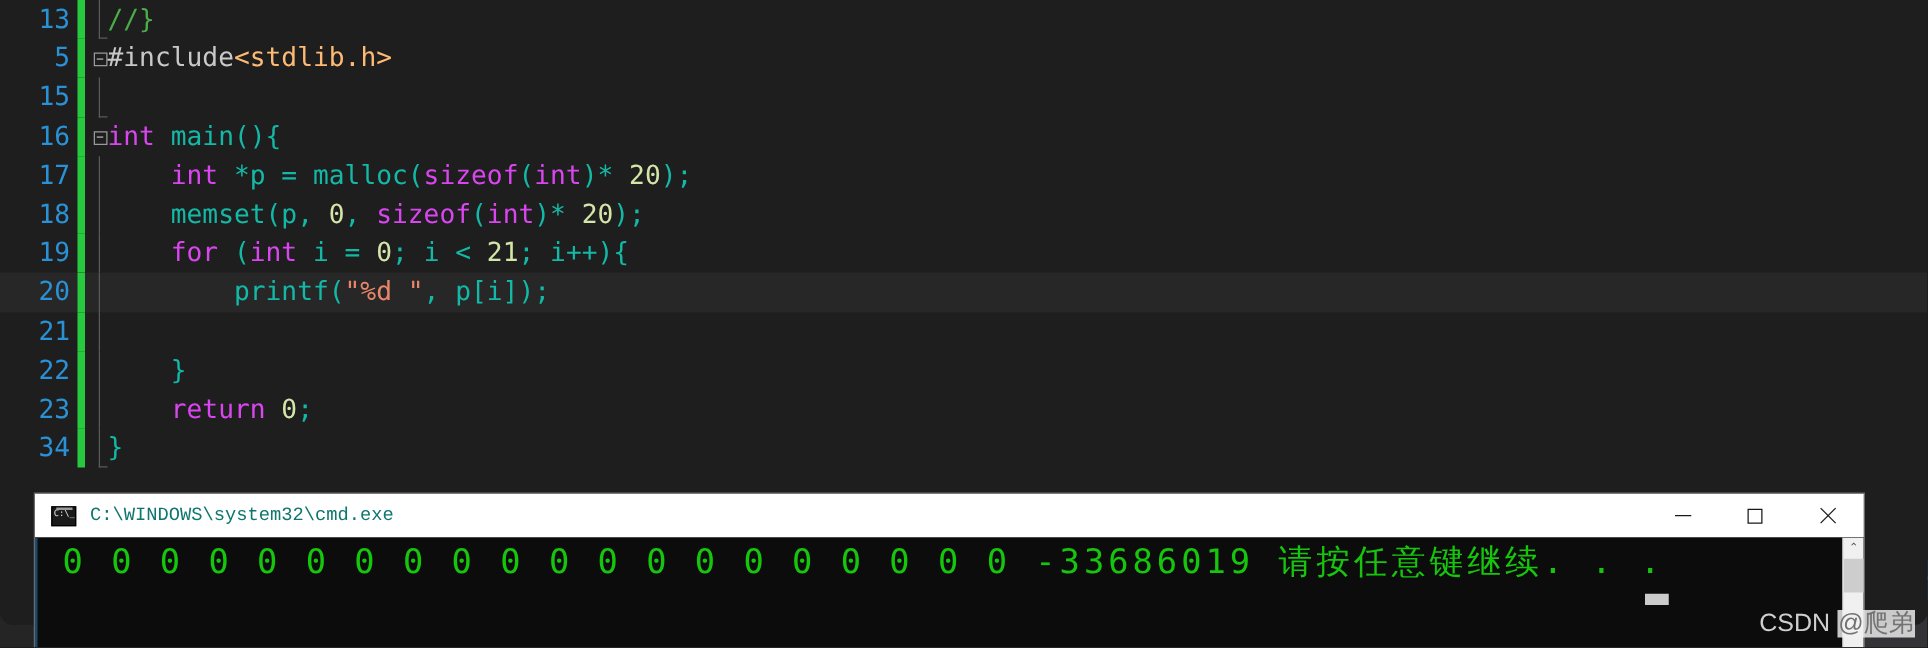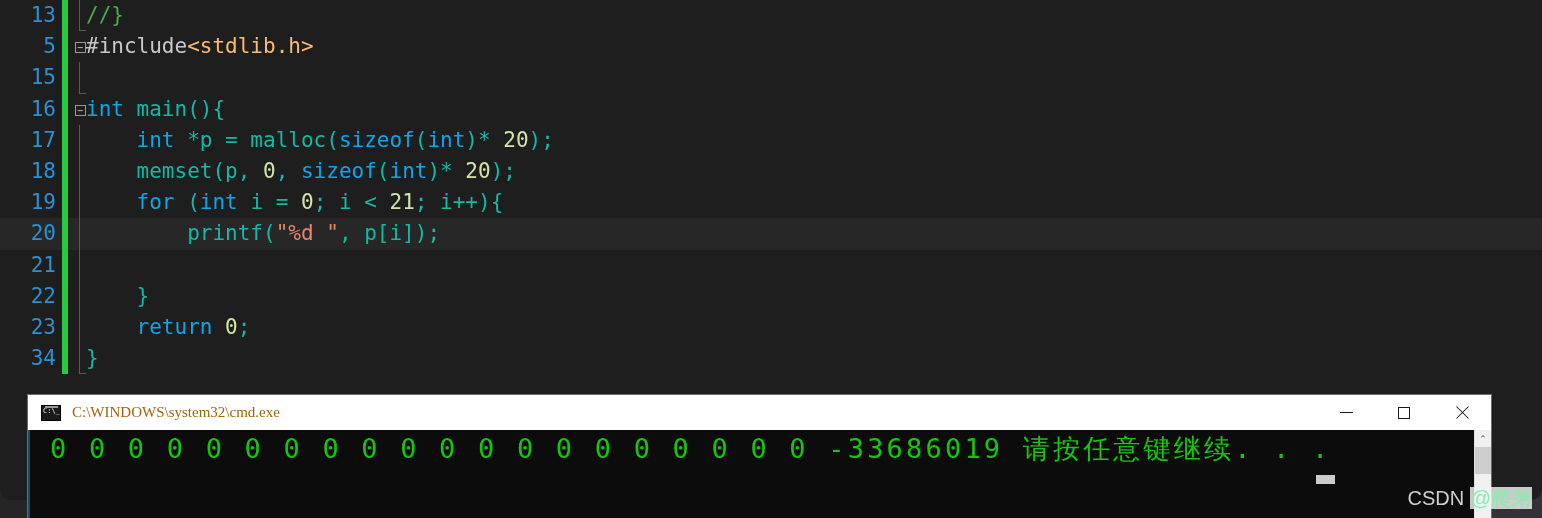--- a/index.html
+++ b/index.html
@@ -94,21 +94,21 @@
     border-bottom: 1px solid #5a5a5a;
     box-sizing: border-box;
   }
   .code-text {
     position: absolute;
     left: 86px;
     top: 0;
   }
   
   .t-plain   { color: #14b8a6; }
-  .t-kw      { color: #0ea5e9; }
+  .t-kw      { color: #d946ef; }
   .t-num     { color: #d3e6a8; }
   .t-str     { color: #e8866c; }
   .t-cmt     { color: #4bac4b; }
   .t-hdr     { color: #fdba74; }
   .t-pp      { color: #c8c8c8; }
 
   
   .bg-strip {
     position: absolute;
     background: #252526;
@@ -175,23 +175,23 @@
   }
   #cmd-icon::after {
     content: "";
     position: absolute;
     left: 3px; top: 0;
     width: 13px; height: 2px;
     background: #9a9a9a;
   }
   #console-title {
     margin-left: 11px;
-    font-family: Liberation Serif, serif;
+    font-family: Liberation Mono, monospace;
     font-size: 15px;
-    color: #a16207;
+    color: #0f766e;
     white-space: nowrap;
   }
   .win-btn {
     position: absolute;
     top: 0;
     width: 58px;
     height: 35px;
     display: flex;
     align-items: center;
     justify-content: center;
@@ -282,21 +282,21 @@
     position: absolute;
     right: 10px;
     bottom: 6px;
     font-family: "Liberation Sans", sans-serif;
     font-size: 20px;
     color: #cfcfcf;
     white-space: nowrap;
   }
   #watermark .wm-handle {
     background: rgba(240,240,240,0.82);
-    color: #86efac;
+    color: #737373;
     padding: 0 1px;
   }
 </style>
 </head>
 <body>
 
 <div id="root">
 
   <div class="bg-strip" style="left:0;top:395px;width:28px;height:123px;"></div>
   <div class="bg-strip" style="left:1491px;top:395px;width:51px;height:123px;background:#333337;"></div>

